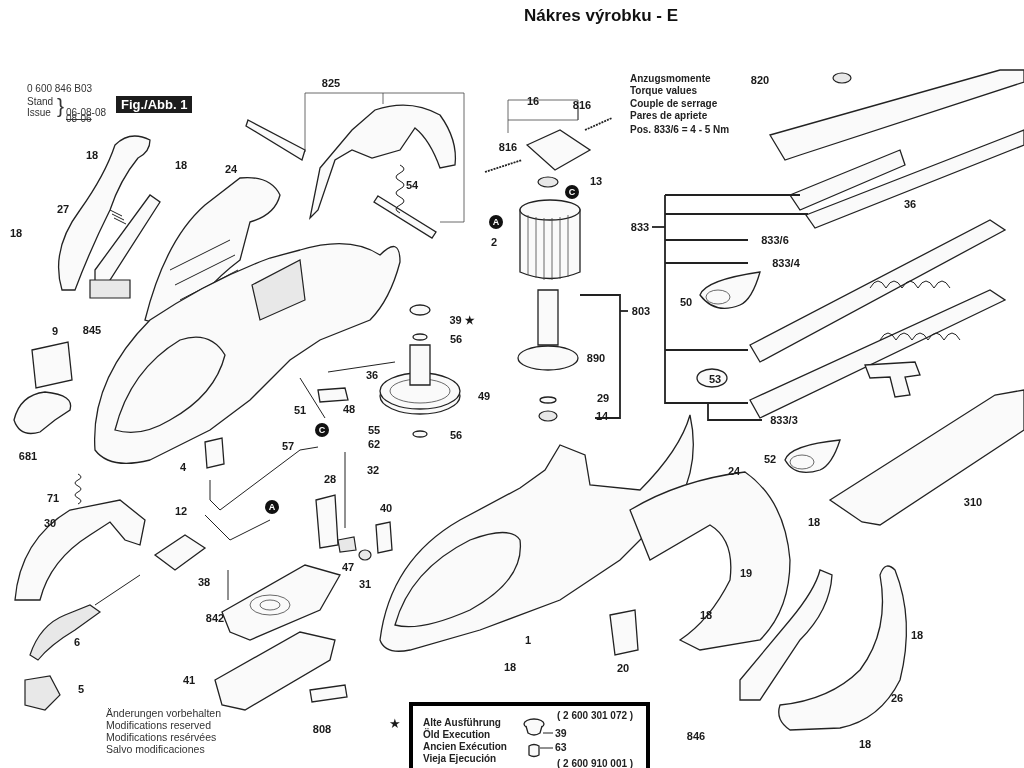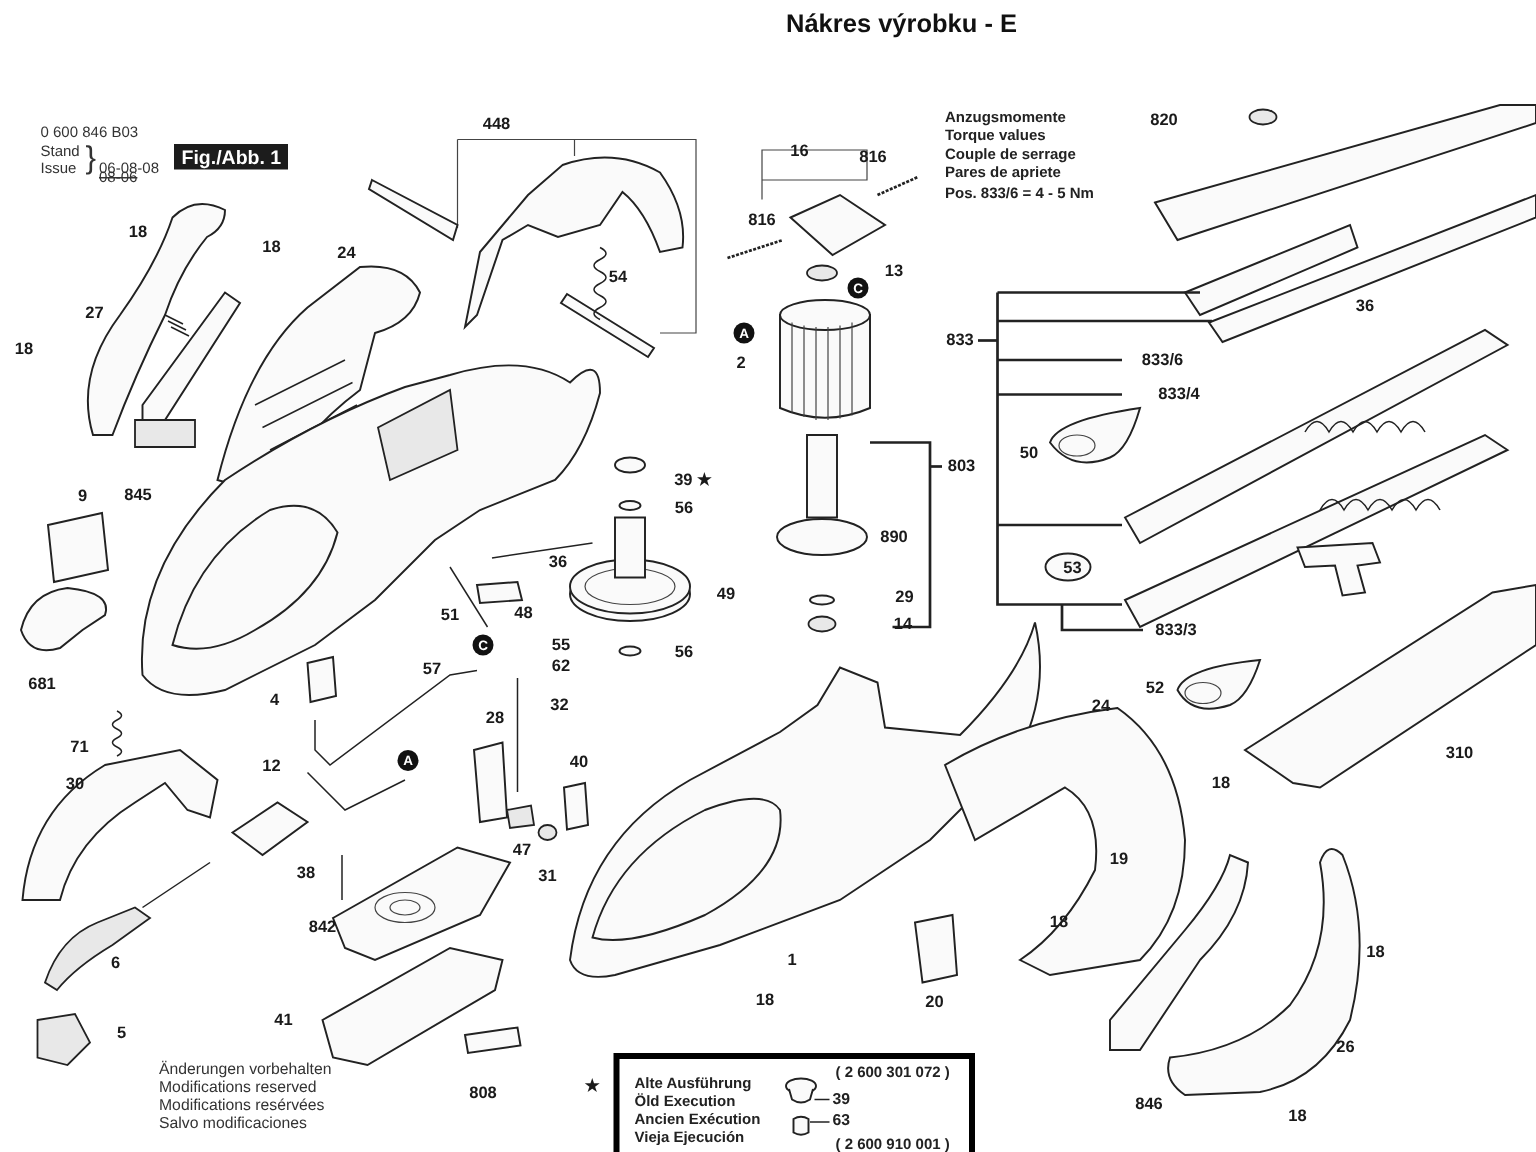--- a/index.html
+++ b/index.html
@@ -223,21 +223,21 @@
   <ellipse cx="712" cy="378" rx="15" ry="9" class="p"></ellipse>
   <path d="M865 365 L915 362 L920 375 L905 377 L910 395 L895 397 L890 377 L870 378 Z" class="p"></path>
 </svg>
 
 <div class="marker" style="left:496px;top:222px;">A</div>
 <div class="marker" style="left:572px;top:192px;">C</div>
 <div class="marker" style="left:322px;top:430px;">C</div>
 <div class="marker" style="left:272px;top:507px;">A</div>
 
 <div id="labels">
-    <div class="lbl" style="left: 331px; top: 83px;">448</div>
+    <div class="lbl" style="left: 331px; top: 83px;">825</div>
     <div class="lbl" style="left: 92px; top: 155px;">18</div>
     <div class="lbl" style="left: 181px; top: 165px;">18</div>
     <div class="lbl" style="left: 231px; top: 169px;">24</div>
     <div class="lbl" style="left: 63px; top: 209px;">27</div>
     <div class="lbl" style="left: 16px; top: 233px;">18</div>
     <div class="lbl" style="left: 412px; top: 185px;">54</div>
     <div class="lbl" style="left: 92px; top: 330px;">845</div>
     <div class="lbl" style="left: 55px; top: 331px;">9</div>
     <div class="lbl" style="left: 28px; top: 456px;">681</div>
     <div class="lbl" style="left: 533px; top: 101px;">16</div>
@@ -267,34 +267,34 @@
     <div class="lbl" style="left: 204px; top: 582px;">38</div>
     <div class="lbl" style="left: 215px; top: 618px;">842</div>
     <div class="lbl" style="left: 77px; top: 642px;">6</div>
     <div class="lbl" style="left: 189px; top: 680px;">41</div>
     <div class="lbl" style="left: 81px; top: 689px;">5</div>
     <div class="lbl" style="left: 322px; top: 729px;">808</div>
     <div class="lbl" style="left: 641px; top: 311px;">803</div>
     <div class="lbl" style="left: 596px; top: 358px;">890</div>
     <div class="lbl" style="left: 603px; top: 398px;">29</div>
     <div class="lbl" style="left: 602px; top: 416px;">14</div>
-    <div class="lbl" style="left: 776px; top: 80px;">820</div>
+    <div class="lbl" style="left: 760px; top: 80px;">820</div>
     <div class="lbl" style="left: 640px; top: 227px;">833</div>
     <div class="lbl" style="left: 910px; top: 204px;">36</div>
     <div class="lbl" style="left: 775px; top: 240px;">833/6</div>
     <div class="lbl" style="left: 786px; top: 263px;">833/4</div>
     <div class="lbl" style="left: 686px; top: 302px;">50</div>
     <div class="lbl" style="left: 679px; top: 379px; margin-left: 36px;">53</div>
     <div class="lbl" style="left: 784px; top: 420px;">833/3</div>
     <div class="lbl" style="left: 770px; top: 459px;">52</div>
     <div class="lbl" style="left: 734px; top: 471px;">24</div>
     <div class="lbl" style="left: 973px; top: 502px;">310</div>
     <div class="lbl" style="left: 814px; top: 522px;">18</div>
     <div class="lbl" style="left: 746px; top: 573px;">19</div>
     <div class="lbl" style="left: 706px; top: 615px;">18</div>
     <div class="lbl" style="left: 528px; top: 640px;">1</div>
     <div class="lbl" style="left: 510px; top: 667px;">18</div>
     <div class="lbl" style="left: 623px; top: 668px;">20</div>
     <div class="lbl" style="left: 917px; top: 635px;">18</div>
     <div class="lbl" style="left: 897px; top: 698px;">26</div>
-    <div class="lbl" style="left: 746px; top: 736px; padding-left: 40px;">846</div>
+    <div class="lbl" style="left: 676px; top: 736px; padding-left: 40px;">846</div>
     <div class="lbl" style="left: 865px; top: 744px;">18</div>
   </div>
 
 </body></html>

